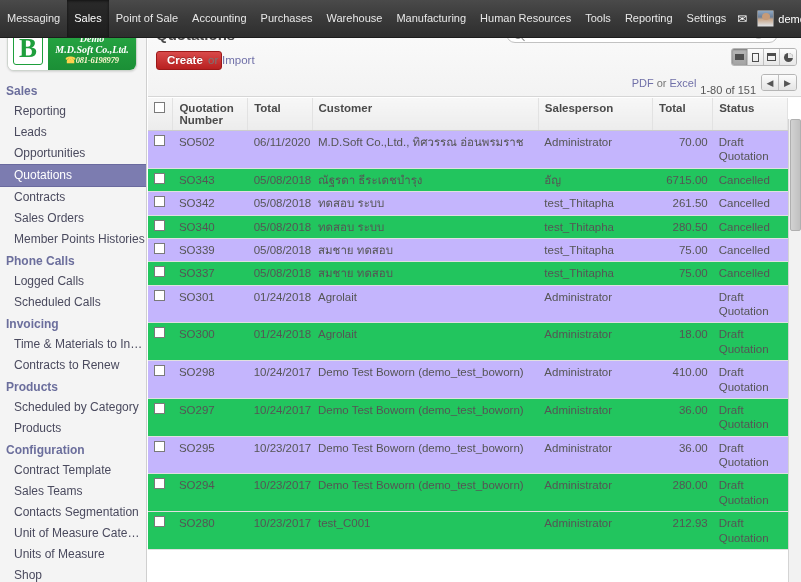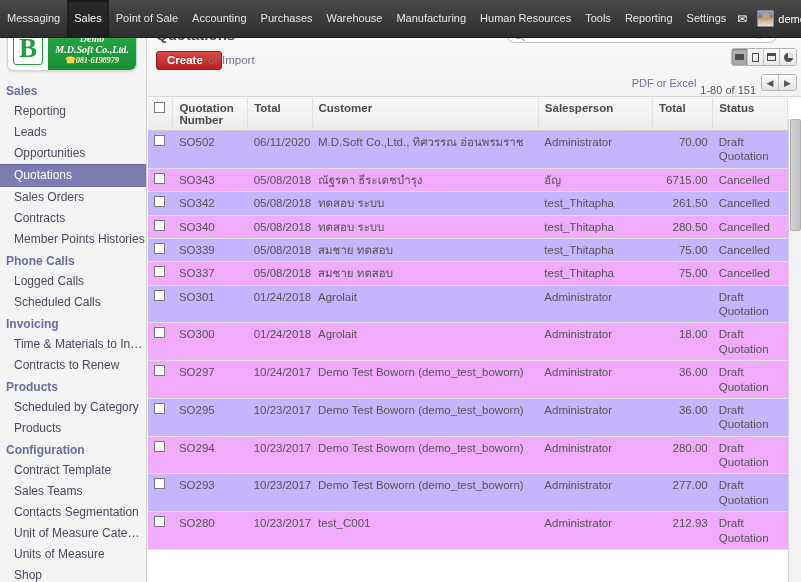--- a/index.html
+++ b/index.html
@@ -335,21 +335,21 @@
     height: 30px;
     cursor: pointer;
   }
   table.list tbody td {
     border-bottom: 1px solid #e0e0e0;
     padding: 4px 5px 4px 6px;
     vertical-align: top;
     color: #555;
     line-height: 1.25;
   }
-  table.list tbody tr.odd  { background: #f0abfc; }
+  table.list tbody tr.odd  { background: #22c55e; }
   table.list tbody tr.even { background: #c4b5fd; }
   .cb-cell { width: 24px; padding-left: 6px !important; }
   .cbox {
     width: 11px; height: 11px;
     border: 1px solid #7a7a7a;
     background: #ffffff;
     display: block;
     cursor: pointer;
   }
   .c-num  { width: 72px; }
@@ -416,22 +416,22 @@
         <div class="logo-l3"><span class="ph">☎</span><span>081-6198979</span></div>
       </div>
     </div>
   </div>
   <div class="nav" id="nav-root">
       <div class="nav-section">Sales</div>
       <a class="nav-link" href="#">Reporting</a>
       <a class="nav-link" href="#">Leads</a>
       <a class="nav-link" href="#">Opportunities</a>
       <a class="nav-link active" href="#">Quotations</a>
+      <a class="nav-link" href="#">Contracts</a>
       <a class="nav-link" href="#">Sales Orders</a>
-      <a class="nav-link" href="#">Contracts</a>
       <a class="nav-link" href="#">Member Points Histories</a>
       <div class="nav-section">Phone Calls</div>
       <a class="nav-link" href="#">Logged Calls</a>
       <a class="nav-link" href="#">Scheduled Calls</a>
       <div class="nav-section">Invoicing</div>
       <a class="nav-link" href="#">Time &amp; Materials to Invo...</a>
       <a class="nav-link" href="#">Contracts to Renew</a>
       <div class="nav-section">Products</div>
       <a class="nav-link" href="#">Scheduled by Category</a>
       <a class="nav-link" href="#">Products</a>
@@ -590,20 +590,31 @@
             <td class="cb-cell">
               <span class="cbox"></span>
             </td>
             <td class="c-num">SO300</td>
             <td class="c-date">01/24/2018</td>
             <td class="c-cust">Agrolait</td>
             <td class="c-sales">Administrator</td>
             <td class="c-total">18.00</td>
             <td class="c-status">Draft Quotation</td>
           </tr>
+          <tr class="even">
+            <td class="cb-cell">
+              <span class="cbox"></span>
+            </td>
+            <td class="c-num">SO298</td>
+            <td class="c-date">10/24/2017</td>
+            <td class="c-cust">Demo Test Boworn (demo_test_boworn)</td>
+            <td class="c-sales">Administrator</td>
+            <td class="c-total">410.00</td>
+            <td class="c-status">Draft Quotation</td>
+          </tr>
           <tr class="odd">
             <td class="cb-cell">
               <span class="cbox"></span>
             </td>
             <td class="c-num">SO297</td>
             <td class="c-date">10/24/2017</td>
             <td class="c-cust">Demo Test Boworn (demo_test_boworn)</td>
             <td class="c-sales">Administrator</td>
             <td class="c-total">36.00</td>
             <td class="c-status">Draft Quotation</td>
@@ -621,31 +632,20 @@
           </tr>
           <tr class="odd">
             <td class="cb-cell">
               <span class="cbox"></span>
             </td>
             <td class="c-num">SO294</td>
             <td class="c-date">10/23/2017</td>
             <td class="c-cust">Demo Test Boworn (demo_test_boworn)</td>
             <td class="c-sales">Administrator</td>
             <td class="c-total">280.00</td>
-            <td class="c-status">Draft Quotation</td>
-          </tr>
-          <tr class="even">
-            <td class="cb-cell">
-              <span class="cbox"></span>
-            </td>
-            <td class="c-num">SO293</td>
-            <td class="c-date">10/23/2017</td>
-            <td class="c-cust">Demo Test Boworn (demo_test_boworn)</td>
-            <td class="c-sales">Administrator</td>
-            <td class="c-total">277.00</td>
             <td class="c-status">Draft Quotation</td>
           </tr>
           <tr class="odd">
             <td class="cb-cell">
               <span class="cbox"></span>
             </td>
             <td class="c-num">SO280</td>
             <td class="c-date">10/23/2017</td>
             <td class="c-cust">test_C001</td>
             <td class="c-sales">Administrator</td>

